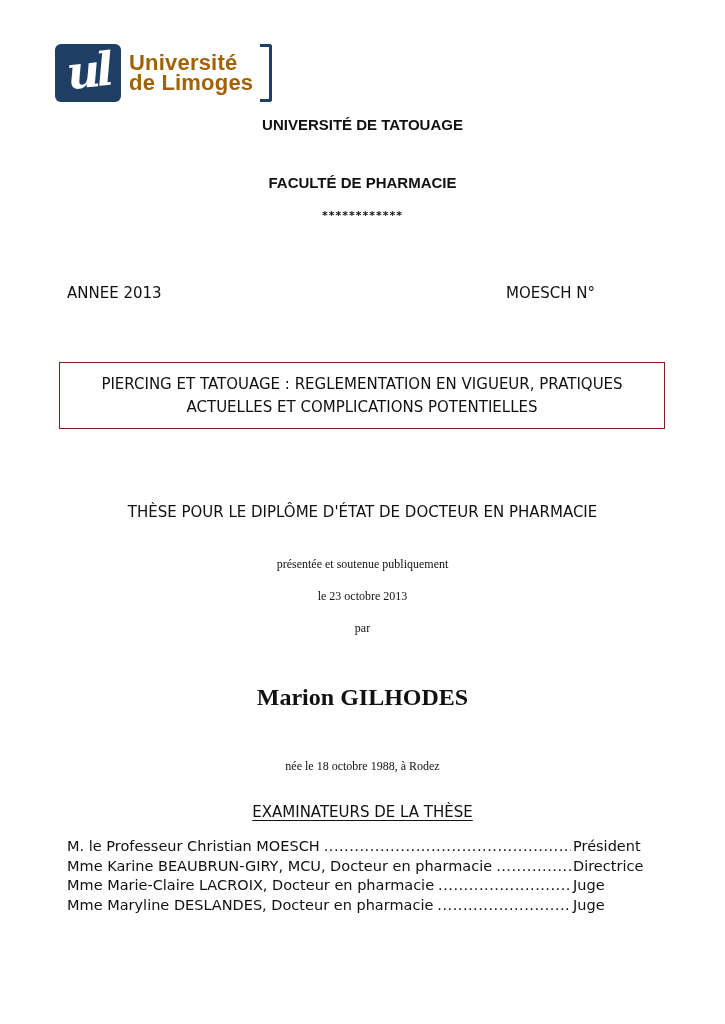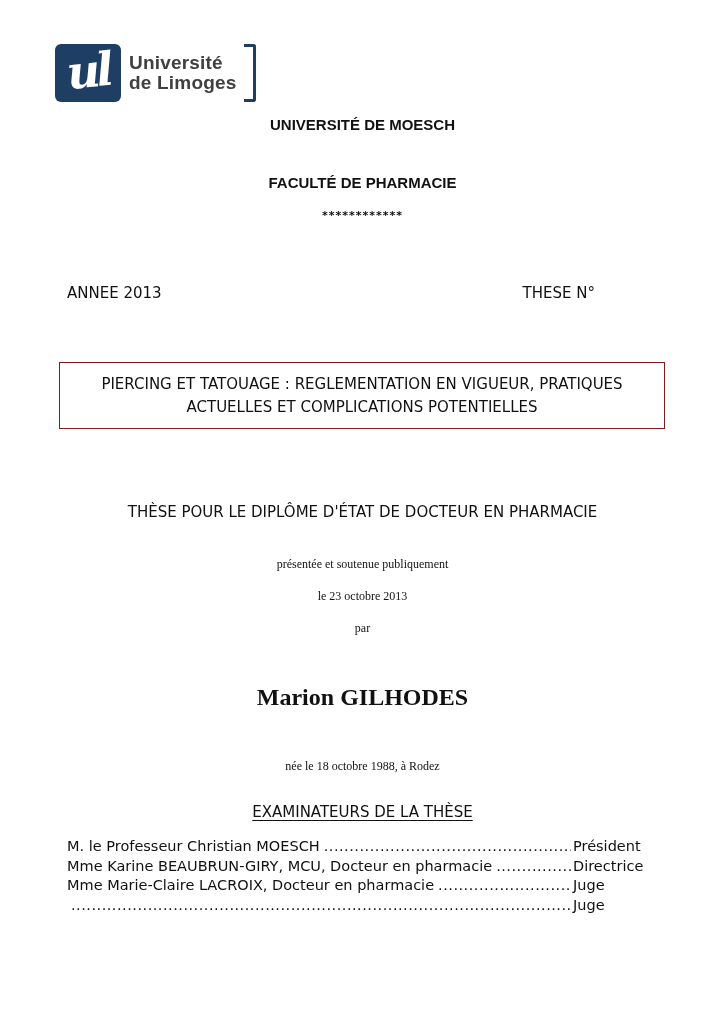--- a/index.html
+++ b/index.html
@@ -38,23 +38,23 @@
     font-size: 46px;
     line-height: 46px;
     color: #ffffff;
     transform: rotate(-6deg) translateY(-2px);
     letter-spacing: -4px;
   }
   .logo-wordmark {
     margin-left: 8px;
     font-family: "Liberation Sans", sans-serif;
     font-weight: bold;
-    font-size: 19px;
+    font-size: 22px;
     line-height: 20px;
-    color: #404040;
+    color: #a16207;
     letter-spacing: 0.2px;
   }
   .logo-bracket {
     width: 9px;
     height: 52px;
     margin-left: 7px;
     border: 3px solid #1e3e63;
     border-left: none;
     border-radius: 0 3px 3px 0;
   }
@@ -139,27 +139,27 @@
     <div class="logo-square">
       <span class="logo-script">ul</span>
     </div>
     <div class="logo-wordmark">
       <div>Université</div>
       <div>de Limoges</div>
     </div>
     <div class="logo-bracket"></div>
   </div>
 
-  <div class="center-line hdr-bold" style="top:116px;">UNIVERSITÉ DE MOESCH</div>
+  <div class="center-line hdr-bold" style="top:116px;">UNIVERSITÉ DE TATOUAGE</div>
   <div class="center-line hdr-bold" style="top:174px;">FACULTÉ DE PHARMACIE</div>
   <div class="center-line stars" style="top:209px;">************</div>
 
   <div class="meta-row">
     <span>ANNEE 2013</span>
-    <span>THESE N°</span>
+    <span>MOESCH N°</span>
   </div>
 
   <div class="title-box">
     <span>PIERCING ET TATOUAGE : REGLEMENTATION EN VIGUEUR, PRATIQUES ACTUELLES ET COMPLICATIONS POTENTIELLES</span>
   </div>
 
   <div class="center-line" style="top:503px; font-size:15px;">THÈSE POUR LE DIPLÔME D'ÉTAT DE DOCTEUR EN PHARMACIE</div>
 
   <div class="center-line serif" style="top:557px;">présentée et soutenue publiquement</div>
   <div class="center-line serif" style="top:589px;">le 23 octobre 2013</div>
@@ -180,18 +180,19 @@
       <span class="exam-name">Mme Karine BEAUBRUN-GIRY, MCU, Docteur en pharmacie</span>
       <span class="leader">........................................................................................................................................................................................................</span>
       <span class="exam-role">Directrice</span>
     </div>
     <div class="exam-row">
       <span class="exam-name">Mme Marie-Claire LACROIX, Docteur en pharmacie</span>
       <span class="leader">........................................................................................................................................................................................................</span>
       <span class="exam-role">Juge</span>
     </div>
     <div class="exam-row">
+      <span class="exam-name">Mme Maryline DESLANDES, Docteur en pharmacie</span>
       <span class="leader">........................................................................................................................................................................................................</span>
       <span class="exam-role">Juge</span>
     </div>
   </div>
 
 </div>
 
 </body></html>

